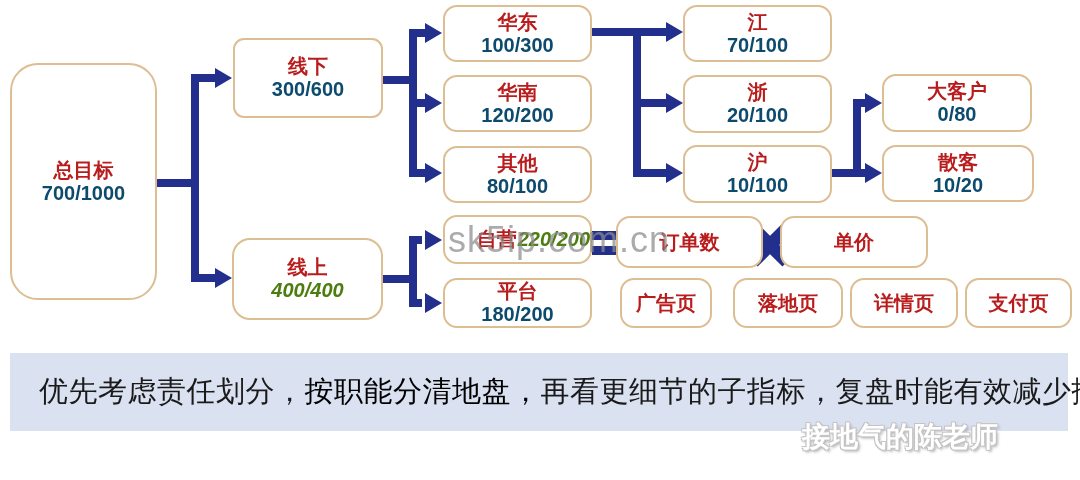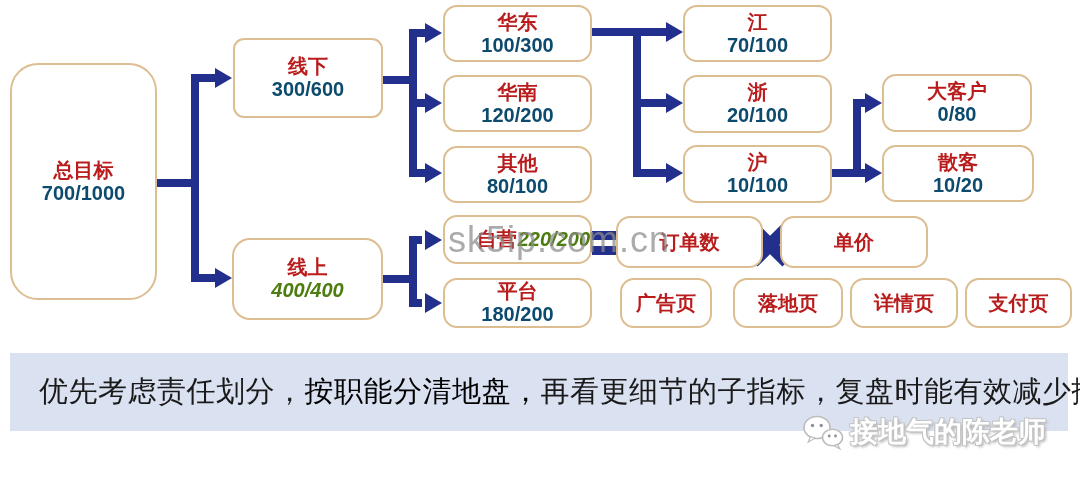--- a/index.html
+++ b/index.html
@@ -45,21 +45,21 @@
     font-size:36px;color:#8C8C8C;opacity:0.72;letter-spacing:1px;white-space:nowrap;
   }
   .banner{
     position:absolute;left:10px;top:353px;width:1058px;height:78px;background:#DAE1F1;
     display:flex;align-items:center;box-sizing:border-box;padding-left:29px;z-index:5;
   }
   .banner p{margin:0;font-size:29px;color:#1a1a1a;letter-spacing:0.5px;white-space:nowrap;}
   .banner .hl{color:#000000;font-weight:normal;}
   .signature{
     position:absolute;left:802px;top:412px;height:40px;z-index:40;
-    display:flex;align-items:center;gap:6px;
+    display:flex;align-items:center;gap:6px;flex-direction:column;
   }
   .signature .sig-text{
     font-size:28px;font-weight:bold;color:#ffffff;white-space:nowrap;
     text-shadow:-1px -1px 0 #c4c4c4,1px -1px 0 #c4c4c4,-1px 1px 0 #c4c4c4,1px 1px 0 #c4c4c4,2px 2px 3px #ababab;
   }
 </style>
 </head>
 <body>
 
 <div class="stage">

